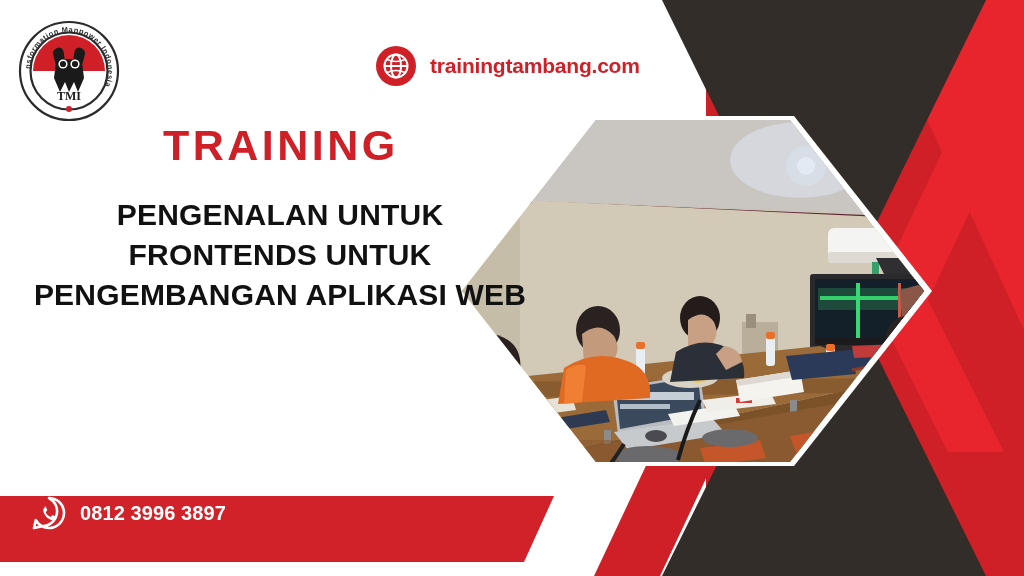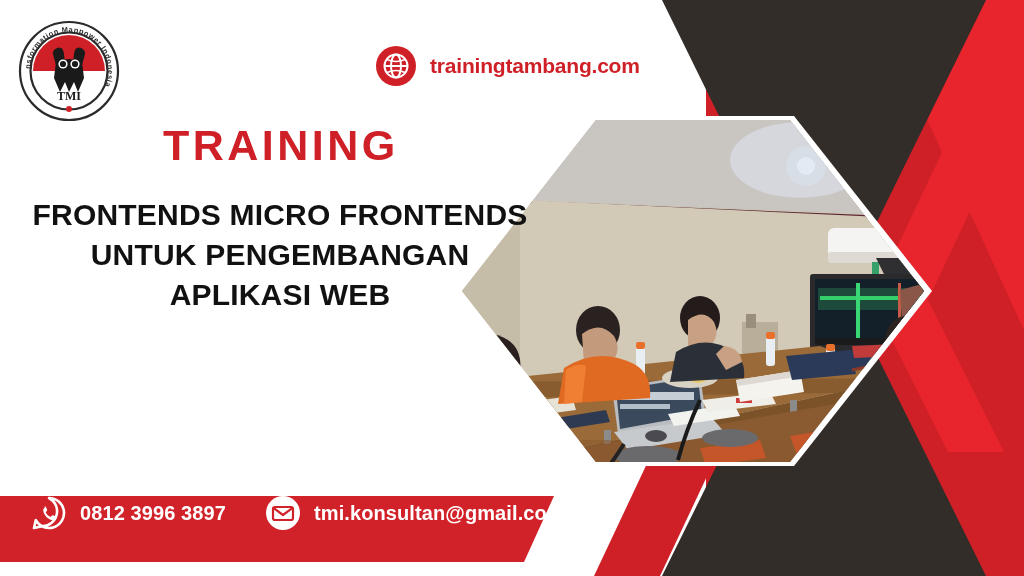--- a/index.html
+++ b/index.html
@@ -304,37 +304,29 @@
       <circle cx="20" cy="20" r="11.5" fill="none" stroke="#ffffff" stroke-width="2"></circle>
       <ellipse cx="20" cy="20" rx="5" ry="11.5" fill="none" stroke="#ffffff" stroke-width="2"></ellipse>
       <line x1="8.5" y1="20" x2="31.5" y2="20" stroke="#ffffff" stroke-width="2"></line>
       <path d="M11,13.5 q9,4 18,0" fill="none" stroke="#ffffff" stroke-width="1.6"></path>
       <path d="M11,26.5 q9,-4 18,0" fill="none" stroke="#ffffff" stroke-width="1.6"></path>
     </svg>
     <span id="website-text">trainingtambang.com</span>
   </div>
 
   <div id="training-kicker">TRAINING</div>
-  <div id="main-title">FRONTENDS MICRO FRONTENDS UNTUK PENGEMBANGAN APLIKASI WEB</div>
+  <div id="main-title">PENGENALAN UNTUK FRONTENDS UNTUK PENGEMBANGAN APLIKASI WEB</div>
 
   <div id="footer-content">
     <div class="contact">
       <svg class="c-icon" viewBox="0 0 38 38">
         <path d="M19,4 a15,15 0 1,1 -13.2,22.1 L4,34 l8.2,-1.7 A15,15 0 0,0 19,4 Z" fill="none" stroke="#ffffff" stroke-width="2.6" stroke-linejoin="round"></path>
         <path d="M14.4,12.4 c0.6,-0.2 1.2,0 1.5,0.6 l1.2,2.4 c0.3,0.6 0.1,1.2 -0.3,1.6 l-0.8,0.8
                  c-0.3,0.3 -0.3,0.6 -0.1,0.9 c1,1.8 2.5,3.2 4.3,4.1 c0.4,0.2 0.7,0.1 0.9,-0.2 l0.9,-1
                  c0.4,-0.4 1,-0.5 1.5,-0.2 l2.3,1.2 c0.6,0.3 0.8,1 0.6,1.6 c-0.5,1.4 -2,2.3 -3.5,2.1
                  c-4.6,-0.7 -8.8,-4.8 -9.6,-9.4 c-0.3,-1.6 0.6,-3.1 2,-3.6 z" fill="#ffffff"></path>
       </svg>
       <span class="c-text">0812 3996 3897</span>
     </div>
 
-    <div class="contact">
-      <svg class="c-icon" viewBox="0 0 38 38">
-        <circle cx="19" cy="19" r="17" fill="#ffffff"></circle>
-        <rect x="9" y="13" width="20" height="13" rx="2" fill="none" stroke="#d22229" stroke-width="2.2"></rect>
-        <polyline points="9.8,14.2 19,21 28.2,14.2" fill="none" stroke="#d22229" stroke-width="2.2" stroke-linecap="round" stroke-linejoin="round"></polyline>
-      </svg>
-      <span class="c-text">tmi.konsultan@gmail.com</span>
-    </div>
   </div>
 
 </div>
 
 </body></html>

